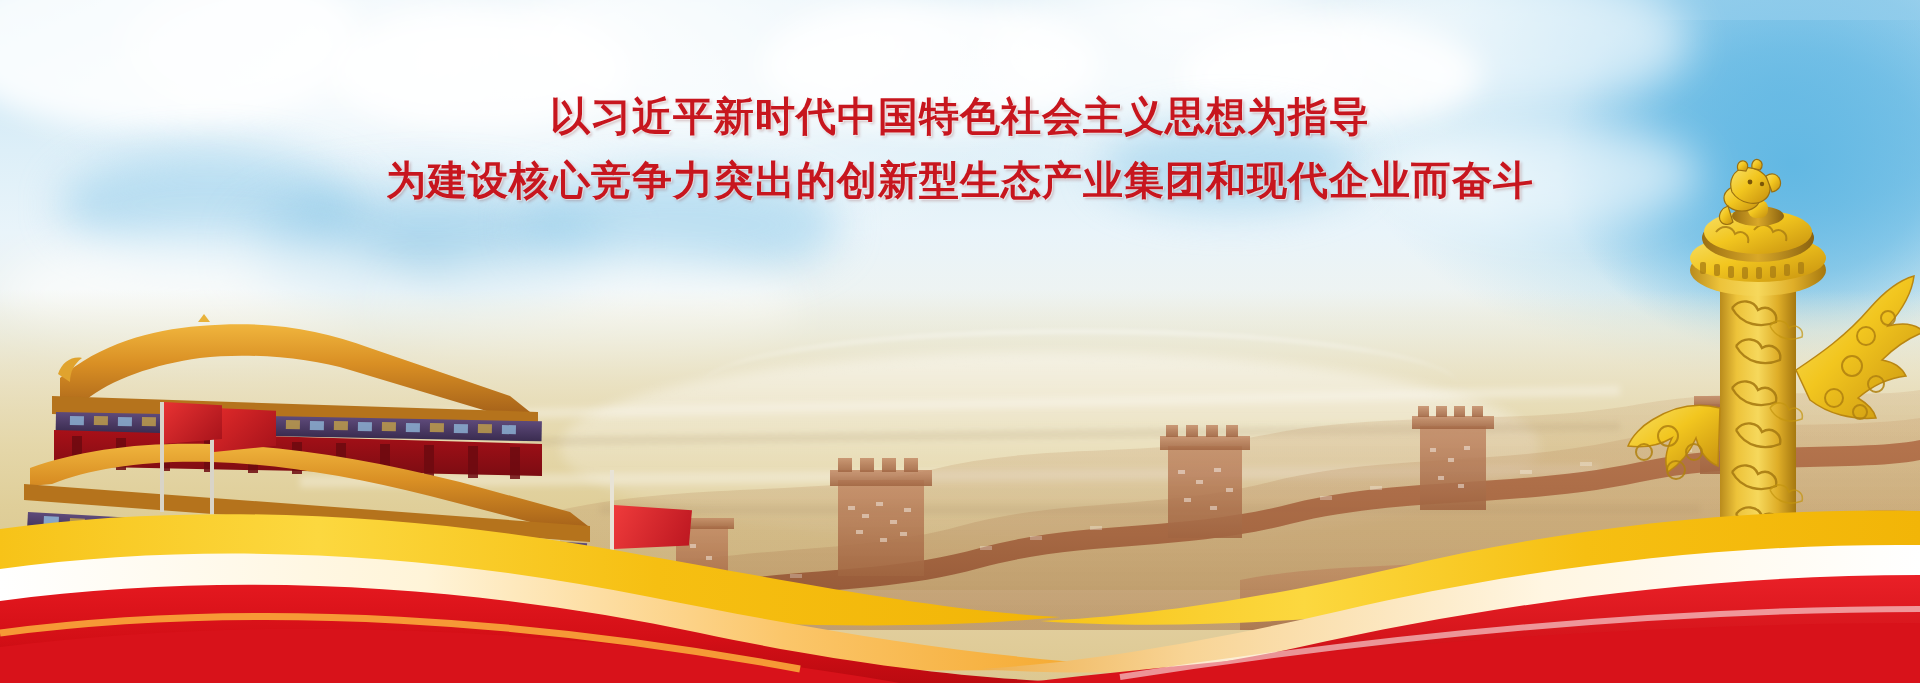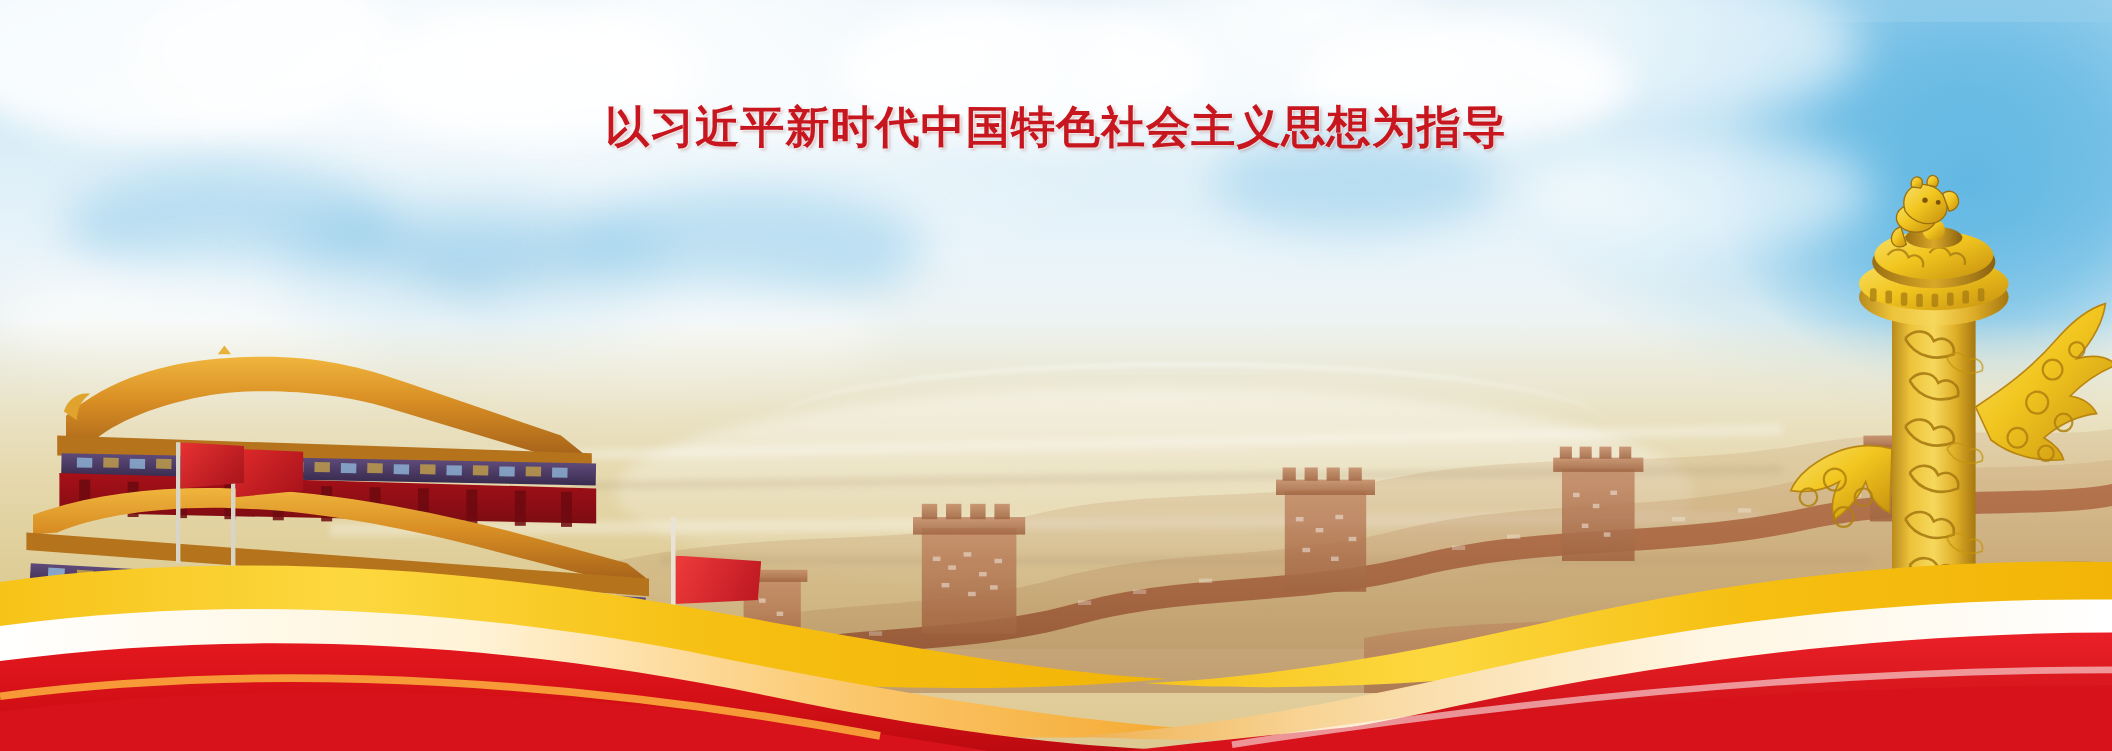--- a/index.html
+++ b/index.html
@@ -606,20 +606,21 @@
         <path d="M132,28 c-1,-6 3,-10 7,-8 c4,2 4,7 1,10 Z"></path>
         <path d="M108,66 c-6,2 -10,8 -8,14 c2,5 9,6 13,2 Z"></path>
       </g>
       <circle cx="130" cy="42" r="2.4" fill="#7a5508"></circle>
       <circle cx="142" cy="44" r="2.2" fill="#7a5508"></circle>
     </svg>
   </div>
 
   <div class="headline">
     <span class="line line1">以习近平新时代中国特色社会主义思想为指导</span>
+    <span class="line line2">为建设核心竞争力突出的创新型生态产业集团和现代企业而奋斗</span>
   </div>
 
   <div class="ribbon">
     <svg width="1920" height="200" viewBox="0 0 1920 200" preserveAspectRatio="none" xmlns="http://www.w3.org/2000/svg">
       <defs>
         <linearGradient id="goldWave" x1="0" y1="0" x2="1" y2="0">
           <stop offset="0%" stop-color="#f7c318"></stop>
           <stop offset="30%" stop-color="#fcd83f"></stop>
           <stop offset="62%" stop-color="#f6bf12"></stop>
           <stop offset="100%" stop-color="#f2b507"></stop>

